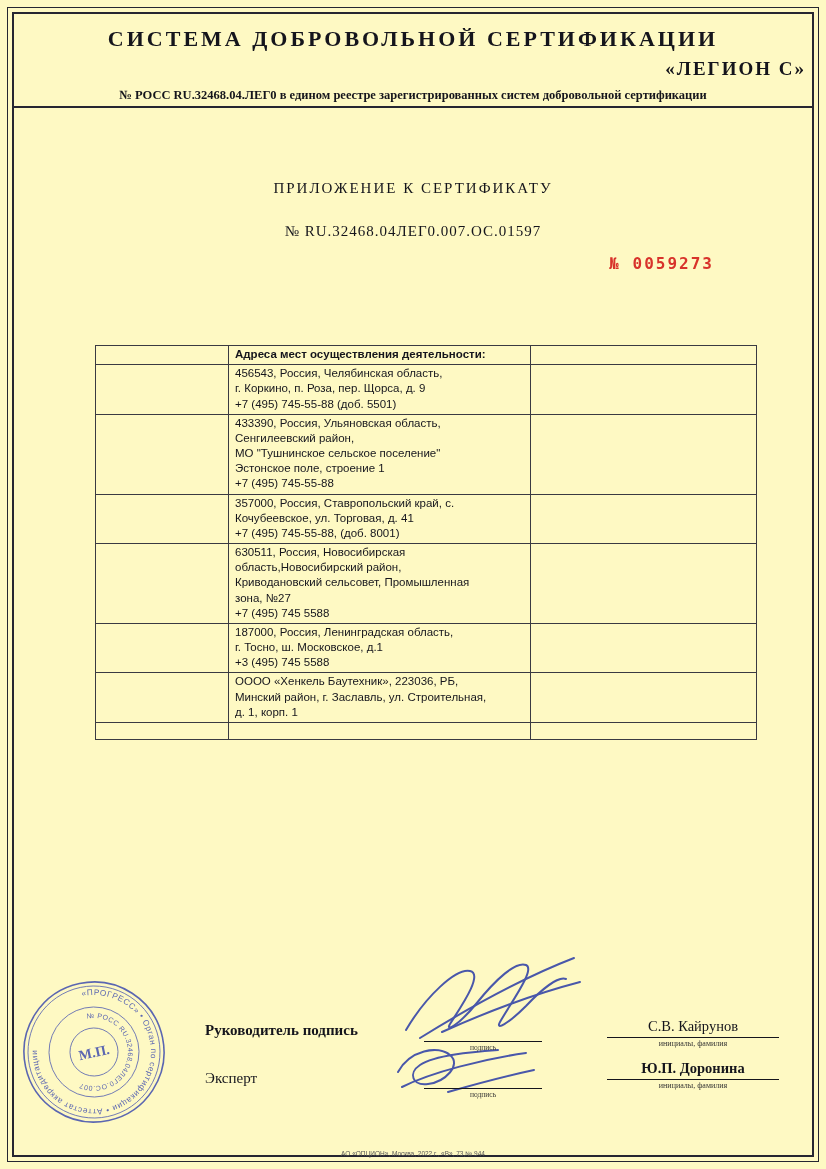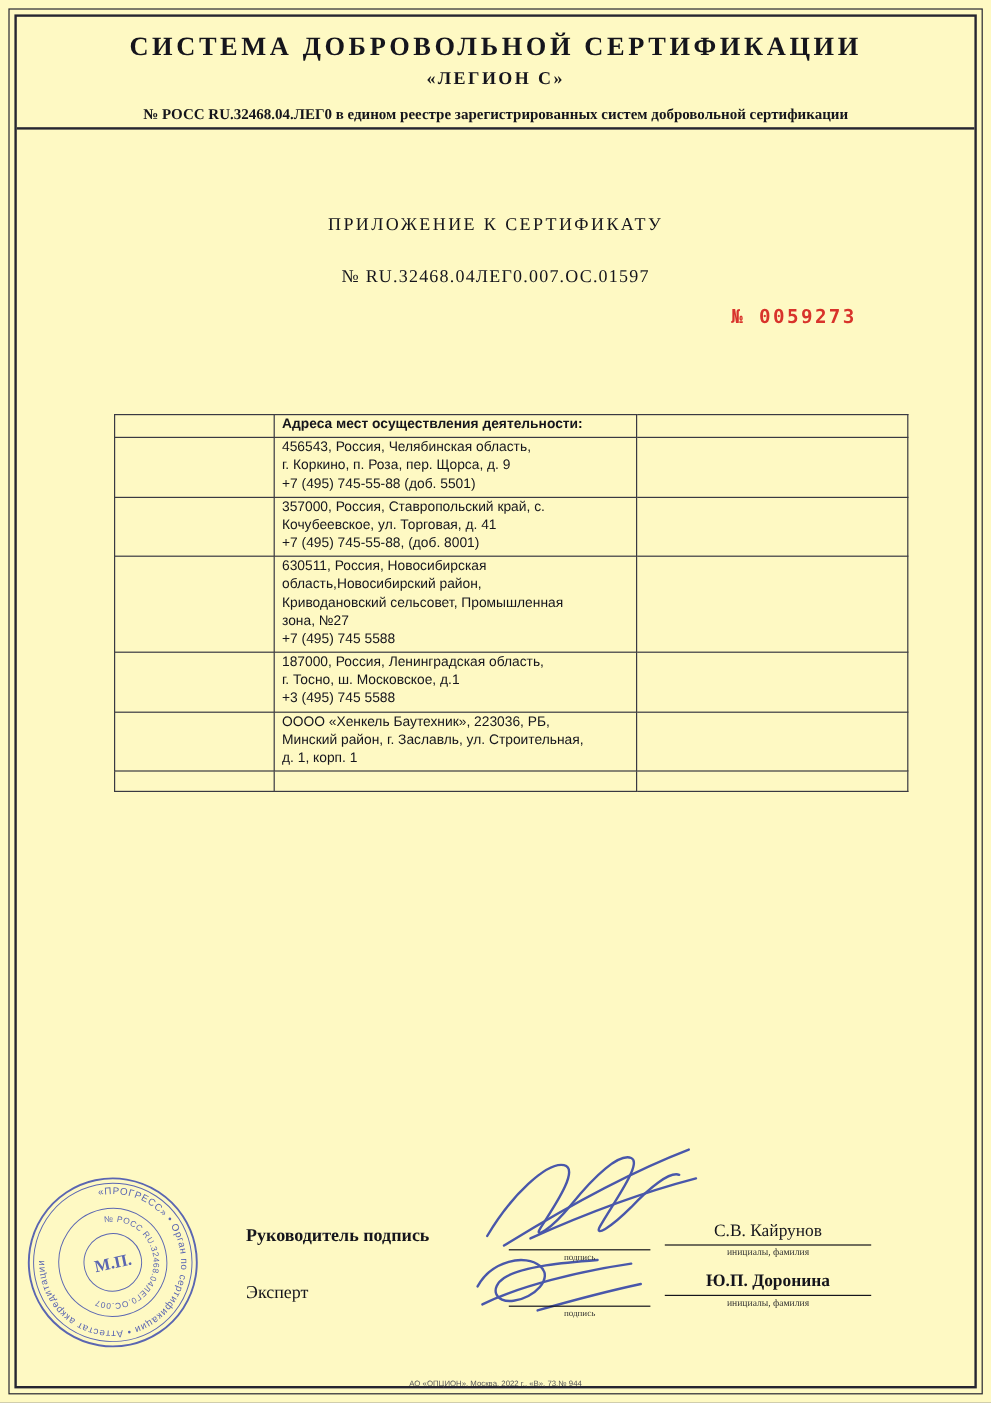--- a/index.html
+++ b/index.html
@@ -9,22 +9,22 @@
     font-family:"Liberation Serif",serif;color:#15151c;
   }
   .frame-outer{position:absolute;inset:7px;border:1px solid #262631;pointer-events:none;}
   .frame-inner{position:absolute;inset:12px;border:2px solid #262631;pointer-events:none;}
 
   .hdr-title{
     position:absolute;top:26px;left:20px;right:20px;text-align:center;
     font-size:22px;font-weight:bold;letter-spacing:3px;
   }
   .hdr-name{
-    position:absolute;top:58px;left:20px;right:20px;text-align:center;
-    font-size:15px;font-weight:bold;letter-spacing:2px;
+    position:absolute;top:58px;left:20px;right:20px;text-align:right;
+    font-size:19px;font-weight:bold;letter-spacing:2px;
   }
   .hdr-registry{
     position:absolute;top:88px;left:20px;right:20px;text-align:center;
     font-size:12.5px;font-weight:bold;
   }
   .hdr-rule{position:absolute;top:106px;left:14px;right:14px;height:2px;background:#262631;}
 
   .doc-title{
     position:absolute;top:180px;left:20px;right:20px;text-align:center;
     font-size:15px;letter-spacing:2px;
@@ -55,21 +55,21 @@
   .role-head{position:absolute;left:205px;top:1022px;font-size:15px;font-weight:bold;}
   .role-expert{position:absolute;left:205px;top:1070px;font-size:15px;font-weight:normal;}
 
   .sigline{position:absolute;border-bottom:1px solid #15151c;height:18px;width:118px;}
   .sigline-1{left:424px;top:1023px;}
   .sigline-2{left:424px;top:1070px;}
   .sig-caption{position:absolute;width:118px;text-align:center;font-size:7.5px;color:#333;}
   .sig-caption-1{left:424px;top:1043px;}
   .sig-caption-2{left:424px;top:1090px;}
 
-  .nameblock{position:absolute;left:554px;width:172px;text-align:center;}
+  .nameblock{position:absolute;left:607px;width:172px;text-align:center;}
   .nameblock-1{top:1018px;}
   .nameblock-2{top:1060px;}
   .nameblock .name{font-size:14.5px;border-bottom:1px solid #15151c;padding-bottom:2px;}
   .nameblock-2 .name{font-weight:bold;}
   .nameblock .caption{font-size:8px;color:#333;padding-top:1px;}
 
   .stamp{position:absolute;left:20px;top:978px;transform:rotate(-12deg);opacity:.9;}
   .scribble{position:absolute;pointer-events:none;}
   .scribble-1{left:398px;top:952px;}
   .scribble-2{left:388px;top:1040px;}
@@ -100,20 +100,29 @@
         <tr class="hdr-row">
       <td class="c1"></td>
       <td class="c2">Адреса мест осуществления деятельности:</td>
       <td class="c3"></td>
     </tr>
     <tr>
       <td class="c1"></td>
       <td class="c2">456543, Россия, Челябинская область,
 г. Коркино, п. Роза, пер. Щорса, д. 9
 +7 (495) 745-55-88 (доб. 5501)</td>
+      <td class="c3"></td>
+    </tr>
+    <tr>
+      <td class="c1"></td>
+      <td class="c2">433390, Россия, Ульяновская область,
+Сенгилеевский район,
+МО "Тушнинское сельское поселение"
+Эстонское поле, строение 1
++7 (495) 745-55-88</td>
       <td class="c3"></td>
     </tr>
     <tr>
       <td class="c1"></td>
       <td class="c2">357000, Россия, Ставропольский край, с.
 Кочубеевское, ул. Торговая, д. 41
 +7 (495) 745-55-88, (доб. 8001)</td>
       <td class="c3"></td>
     </tr>
     <tr>

